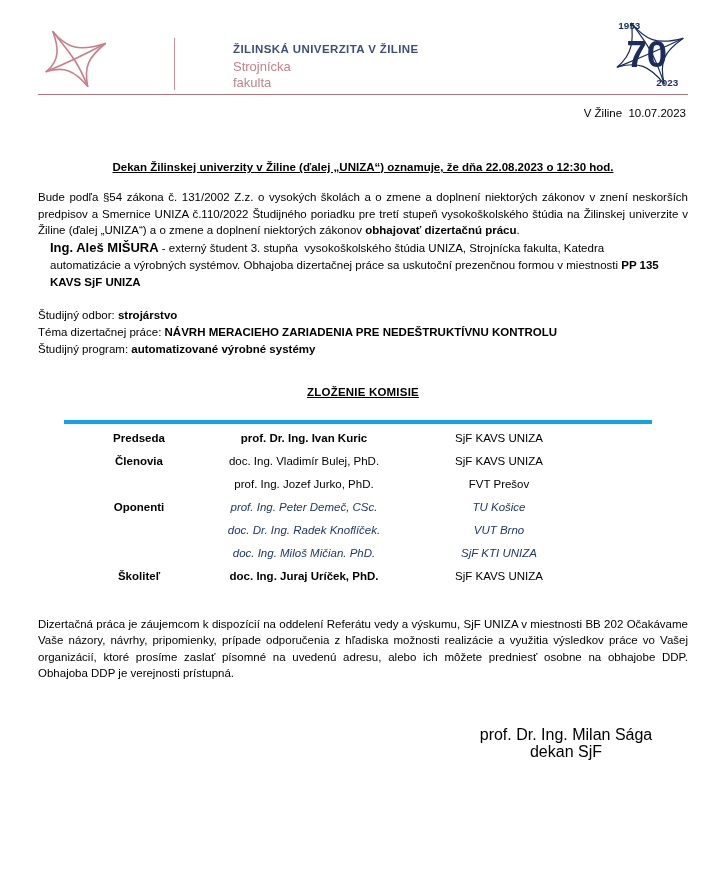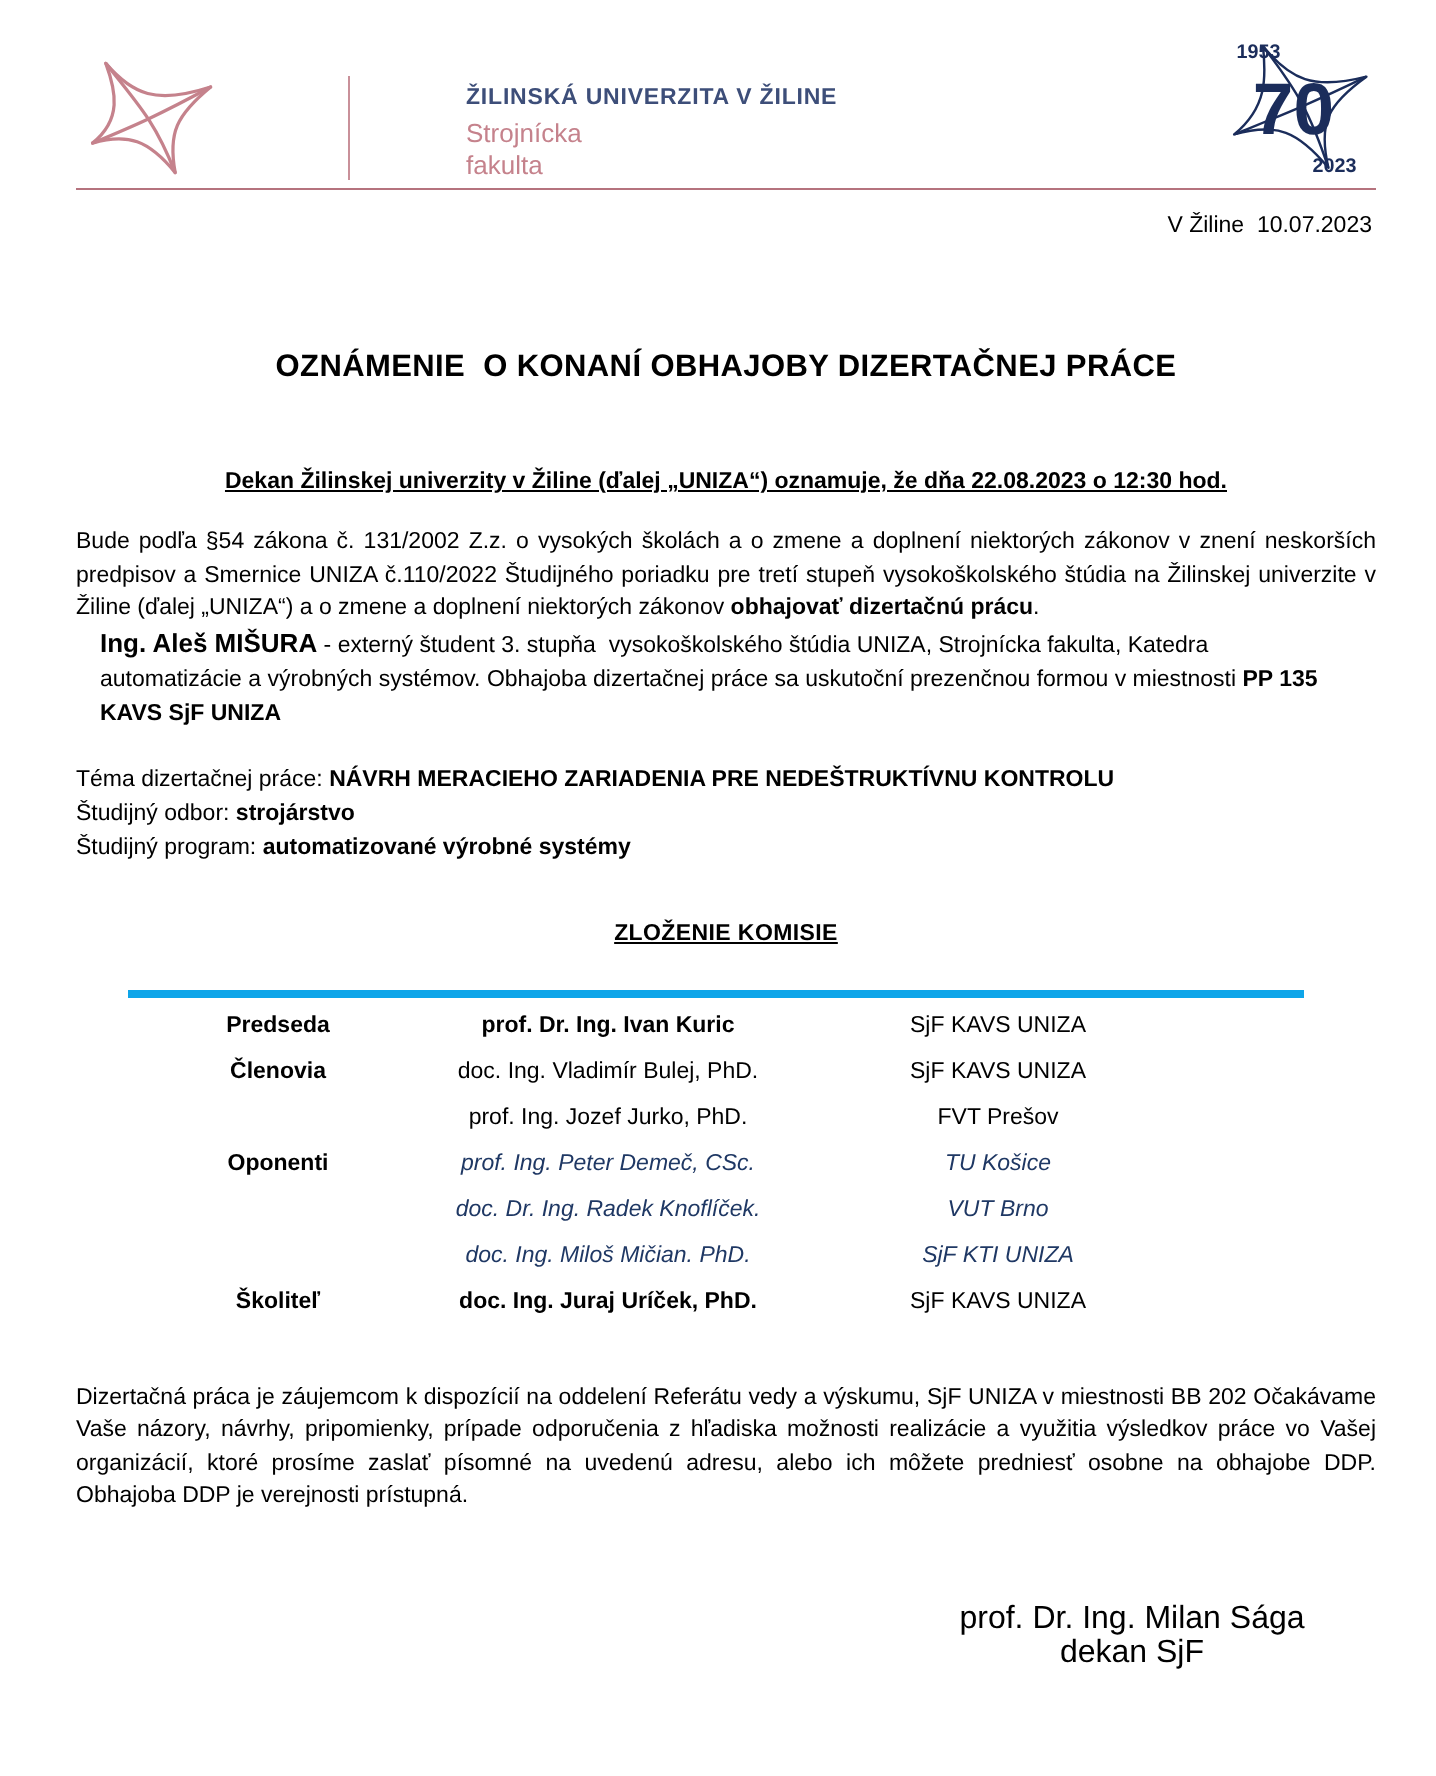--- a/index.html
+++ b/index.html
@@ -122,30 +122,29 @@
       <text x="24" y="20" font-family="Liberation Sans, sans-serif" font-size="13" font-weight="bold" fill="#1b2d5b" text-anchor="middle">1953</text>
       <text x="47" y="70" font-family="Liberation Sans, sans-serif" font-size="48" font-weight="bold" fill="#1b2d5b" text-anchor="middle">70</text>
       <text x="74" y="95" font-family="Liberation Sans, sans-serif" font-size="13" font-weight="bold" fill="#1b2d5b" text-anchor="middle">2023</text>
     </svg>
   </div>
 
   <hr class="header-rule">
 
   <div class="date-line">V Žiline&nbsp; 10.07.2023</div>
 
-  <div class="doc-title">OZNÁMENIE&nbsp; O KONANÍ OBHAJOBY DIZERTAČNEJ PRÁCE</div>
   <div class="doc-subtitle">Dekan Žilinskej univerzity v Žiline (ďalej „UNIZA“) oznamuje, že dňa 22.08.2023 o 12:30 hod.</div>
 
   <p class="para"><span>Bude podľa §54 zákona č. 131/2002 Z.z. o vysokých školách a o zmene a doplnení niektorých zákonov v znení neskorších predpisov a Smernice UNIZA č.110/2022 Študijného poriadku pre tretí stupeň vysokoškolského štúdia na Žilinskej univerzite v Žiline (ďalej „UNIZA“) a o zmene a doplnení niektorých zákonov </span><span class="bold">obhajovať dizertačnú prácu</span><span>.</span></p>
 
   <p class="student-para"><span class="student-name">Ing. Aleš MIŠURA</span><span> - externý študent 3. stupňa&nbsp; vysokoškolského štúdia UNIZA, Strojnícka fakulta, Katedra automatizácie a výrobných systémov. Obhajoba dizertačnej práce sa uskutoční prezenčnou formou v miestnosti </span><span class="bold">PP 135 KAVS SjF UNIZA</span></p>
 
   <div class="details">
+    <div><span>Študijný odbor: </span><span class="bold">strojárstvo</span></div>
     <div><span>Téma dizertačnej práce: </span><span class="bold">NÁVRH MERACIEHO ZARIADENIA PRE NEDEŠTRUKTÍVNU KONTROLU</span></div>
-    <div><span>Študijný odbor: </span><span class="bold">strojárstvo</span></div>
     <div><span>Študijný program: </span><span class="bold">automatizované výrobné systémy</span></div>
   </div>
 
   <div class="commission-heading">ZLOŽENIE KOMISIE</div>
 
   <div class="commission-table">
     <div class="cell cell-role">Predseda</div>
     <div class="cell bold">prof. Dr. Ing. Ivan Kuric</div>
     <div class="cell">SjF KAVS UNIZA</div>
 

